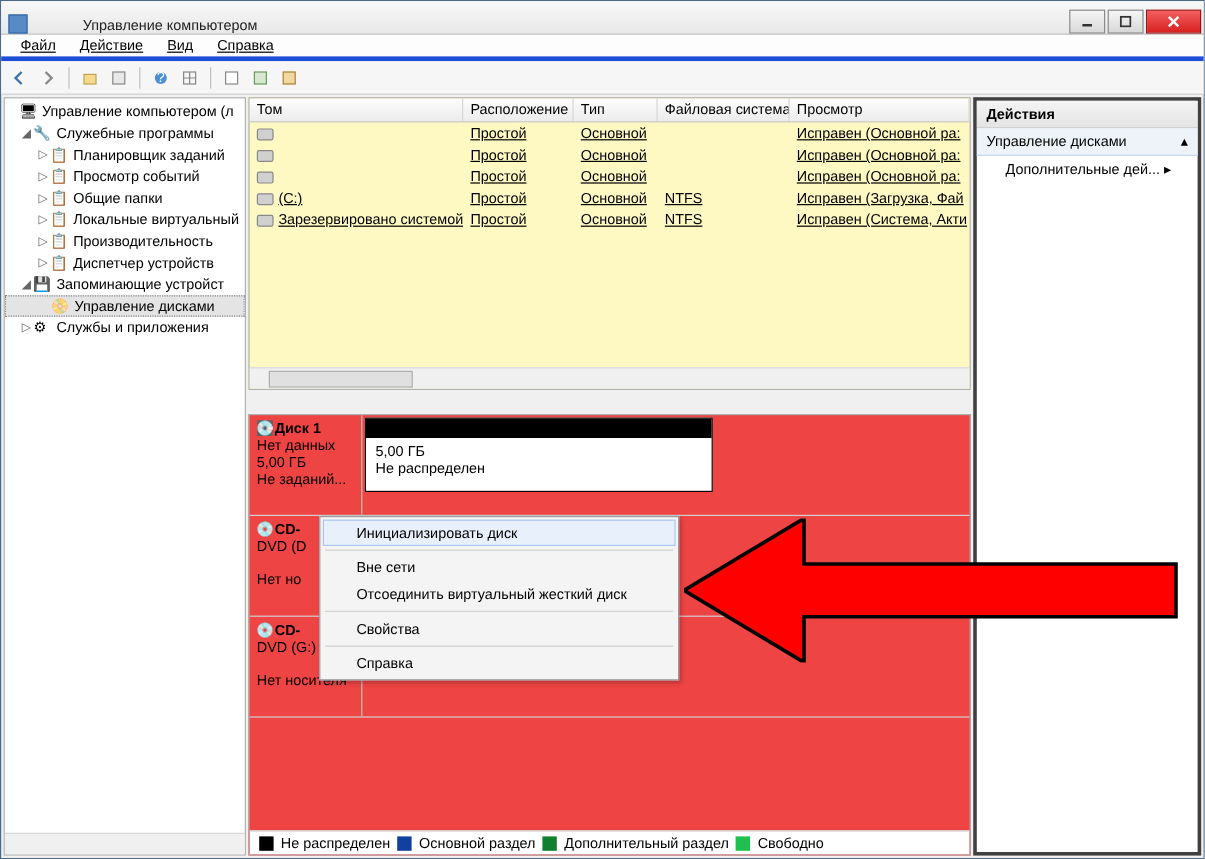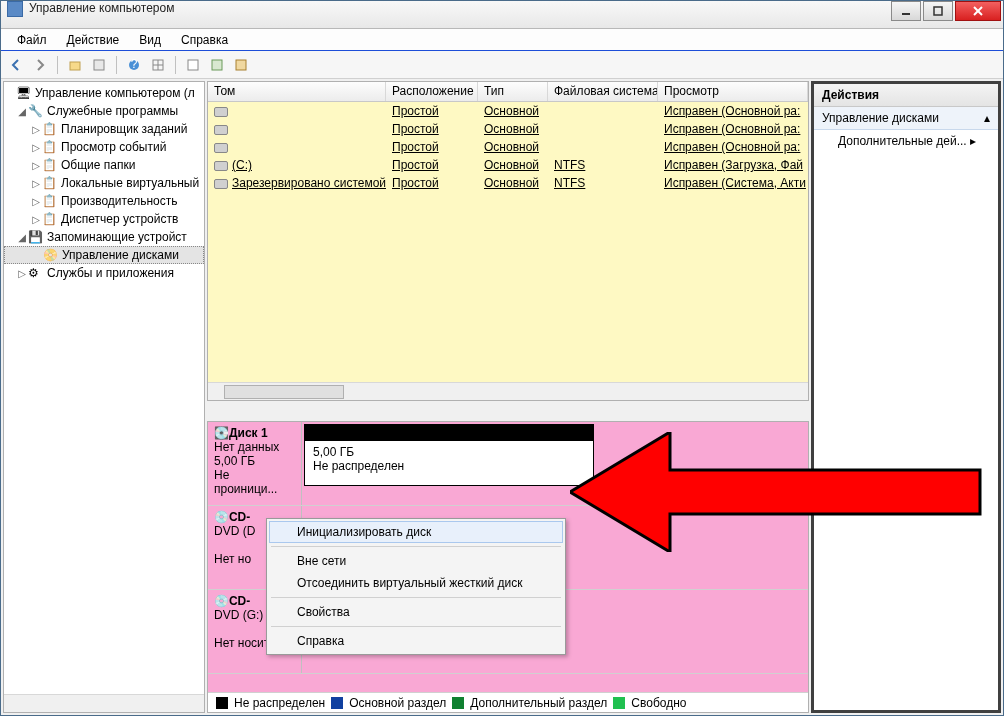--- a/index.html
+++ b/index.html
@@ -1,30 +1,30 @@
 <!DOCTYPE html>
 <html><head>
 <meta charset="utf-8">
 <style>
 * { box-sizing: border-box; font-family: "Segoe UI", Tahoma, sans-serif; font-size: 12px; }
 body { margin: 0; background: #fff; }
 
 .window { width: 1004px; height: 716px; border: 1px solid #4a6b8a; display: flex; flex-direction: column; background: #f0f0f0; }
 
 
-.titlebar { height: 28px; background: linear-gradient(#f8f8f8,#e8e8e8); display:flex; align-items:flex-start; border-bottom:1px solid #b8b8b8; }
+.titlebar { height: 28px; background: linear-gradient(#f8f8f8,#e8e8e8); display:flex; align-items:flex-end; border-bottom:1px solid #b8b8b8;gap:40px; }
 .titlebar .icon { width:16px; height:16px; margin:0 6px; background:#5a8ac6; border:1px solid #3a6aa6; }
 .titlebar .title { flex:1; color:#222; }
 .titlebar .wbtns { display:flex; gap:2px; margin-right:2px; }
 .wbtn { width:30px; height:20px; background:linear-gradient(#f6f6f6,#d8d8d8); border:1px solid #8a8a8a; display:flex; align-items:center; justify-content:center; }
 .wbtn.close { width:46px; background:linear-gradient(#f36060,#d82020); border-color:#a01010; color:#fff; font-weight:bold; }
 .wbtn svg { width:10px; height:10px; }
 
 
-.menubar { height:22px; background:#fdfdfd; display:flex; align-items:center; padding:0 6px; border-bottom:1px solid #1d4ed8; }
+.menubar { height:22px; background:#fdfdfd; display:flex; align-items:center; padding:0 6px; border-bottom:4px solid #1d4ed8;text-decoration:underline; }
 .menubar span { padding:2px 10px; }
 
 
 .toolbar { height:28px; background:#f6f6f6; display:flex; align-items:center; padding:0 6px; gap:6px; border-bottom:1px solid #d0d0d0; }
 .tbtn { width:18px; height:18px; display:flex; align-items:center; justify-content:center; }
 .tsep { width:1px; height:18px; background:#c0c0c0; margin:0 2px; }
 
 
 .body { flex:1; display:flex; min-height:0; }
 
@@ -41,21 +41,21 @@
 .ghdr { display:flex; background:linear-gradient(#fdfdfd,#ececec); border-bottom:1px solid #c8c8c8; height:20px; }
 .ghdr div { border-right:1px solid #d8d8d8; padding:2px 6px; overflow:hidden; white-space:nowrap; }
 .grow { display:flex; height:18px; align-items:center; }
 .grow div { padding:0 6px; overflow:hidden; white-space:nowrap;text-decoration:underline; }
 .c1{width:178px} .c2{width:92px} .c3{width:70px} .c4{width:110px} .c5{flex:1}
 .diskic { display:inline-block; width:14px; height:10px; background:#d0d0d0; border:1px solid #888; border-radius:2px; margin-right:4px; vertical-align:middle;}
 
 .hscroll { height:18px; background:#f0f0f0; position:absolute; bottom:0; left:0; right:0; border-top:1px solid #d8d8d8; display:flex; align-items:center;}
 .hscroll .th { width:120px; height:14px; background:#e0e0e0; border:1px solid #b0b0b0; margin-left:16px;}
 
-.disks { height:292px; background:#f9a8d4; border:1px solid #b0b0b0; margin-top:20px; overflow:hidden; position:relative; }
+.disks { height:368px; background:#ef4444; border:1px solid #b0b0b0; margin-top:20px; overflow:hidden; position:relative; }
 .drow { display:flex; border-bottom:1px solid #d0d0d0; height:84px; }
 .dinfo { width:94px; border-right:1px solid #c0c0c0; padding:4px 6px; overflow:hidden; }
 .dinfo .dname { font-weight:bold; }
 .dvol { flex:1; padding:2px; position:relative; }
 .dbox { border:1px solid #000; padding:4px 8px; height:62px; background:#fff; }
 .dbox .dhead { height:16px; background:#000; margin:-4px -8px 4px -8px; }
 
 .legend { height:20px; display:flex; align-items:center; gap:6px; padding:0 8px; border-top:1px solid #d0d0d0; position:absolute; bottom:0; left:0; right:0; background:#fff;}
 .lb { width:12px; height:12px; display:inline-block; }
 
@@ -278,21 +278,21 @@
             <div class="th"></div>
           </div>
       </div>
 
       <div class="disks">
         <div class="drow">
           <div class="dinfo">
             <div><span>💽</span><span class="dname">Диск 1</span></div>
             <div>Нет данных</div>
             <div>5,00 ГБ</div>
-            <div>Не проиници...</div>
+            <div>Не заданий...</div>
           </div>
           <div class="dvol">
             <div class="dbox" style="width:290px;">
               <div class="dhead"></div>
               <div>5,00 ГБ</div>
               <div>Не распределен</div>
             </div>
           </div>
         </div>
         <div class="drow">
@@ -318,21 +318,21 @@
           <span class="lb" style="background:#000"></span>
             <span>Не распределен</span>
           <span class="lb" style="background:#1040a0"></span>
             <span>Основной раздел</span>
           <span class="lb" style="background:#108030"></span>
             <span>Дополнительный раздел</span>
           <span class="lb" style="background:#20c050"></span>
             <span>Свободно</span>
         </div>
 
-        <div class="ctx" style="left:58px; top:96px;">
+        <div class="ctx" style="left:58px; top:84px;">
           <div class="mi sel">Инициализировать диск</div>
           <div class="sep"></div>
           <div class="mi">Вне сети</div>
           <div class="mi">Отсоединить виртуальный жесткий диск</div>
           <div class="sep"></div>
           <div class="mi">Свойства</div>
           <div class="sep"></div>
           <div class="mi">Справка</div>
         </div>
       </div>

